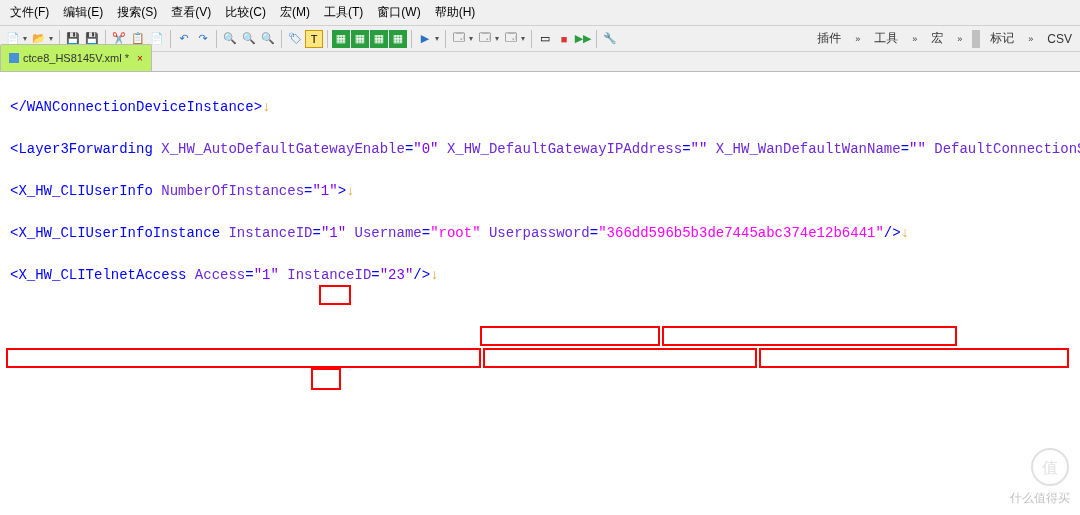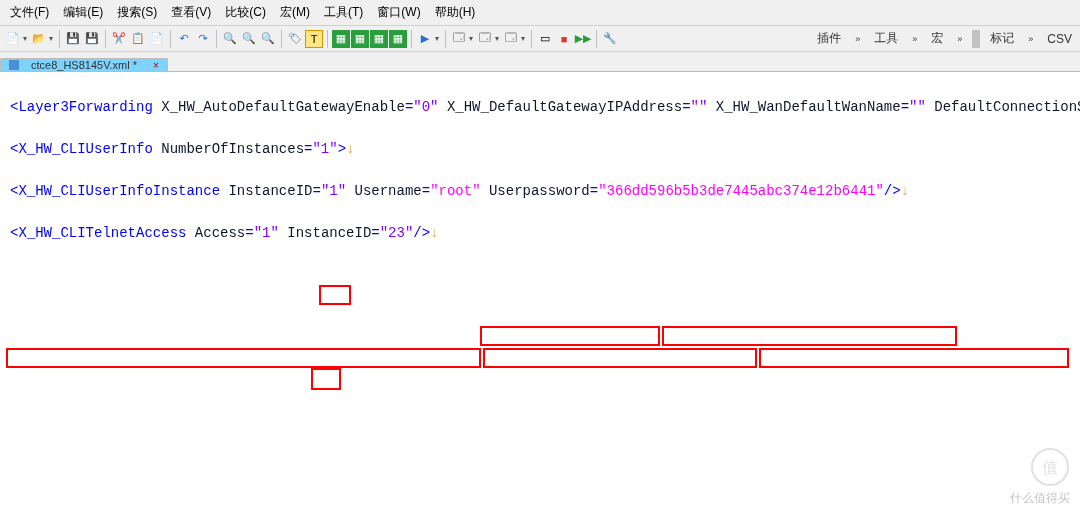--- a/index.html
+++ b/index.html
@@ -6,27 +6,27 @@
   body { font-family: "Microsoft YaHei", Tahoma, sans-serif; font-size: 12px; background: #f0f0f0; width: 1080px; height: 515px; overflow: hidden; position: relative; }
   .menubar { background: #f0f0f0; border-bottom: 1px solid #d0d0d0; padding: 2px 4px; display: flex; gap: 2px; }
   .menubar span { padding: 2px 6px; color: #000; cursor: default; }
   .toolbar { background: #f0f0f0; padding: 2px 4px; display: flex; align-items: center; gap: 1px; border-bottom: 1px solid #d0d0d0; height: 26px; }
   .tb-btn { width: 18px; height: 18px; display: inline-flex; align-items: center; justify-content: center; cursor: pointer; font-size: 11px; }
   .tb-sep { width: 1px; height: 18px; background: #c0c0c0; margin: 0 3px; }
   .tb-dd { font-size: 8px; color: #555; margin-right: 2px; }
   .right-tools { margin-left: auto; display: flex; gap: 6px; align-items: center; font-size: 12px; color: #333; }
   .right-tools span { padding: 0 4px; }
   .tabbar { background: #f0f0f0; display: flex; border-bottom: 1px solid #bbb; height: 20px; align-items: flex-end; }
-  .tab { background: #7dd3fc; border: 1px solid #bbb; border-bottom: none; padding: 0 8px; font-size: 11px; color: #333; display: flex; align-items: center; gap: 12px; border-radius: 2px 2px 0 0; }
+  .tab { background: #bef264; border: 1px solid #bbb; border-bottom: none; padding: 7px 8px; font-size: 11px; color: #333; display: flex; align-items: center; gap: 4px; border-radius: 2px 2px 0 0; }
   .tab-ico { width: 10px; height: 10px; background: #4a90d9; display: inline-block; }
   .tab-close { color: #a00; font-size: 10px; margin-left: 4px; }
   .editor { background: #fff; font-family: Consolas, "Courier New", monospace; font-size: 14px; line-height: 21px; overflow: hidden; white-space: pre; padding: 4px 0 0 10px; position: relative; height: 465px; }
   .ln { position: relative; }
   .tag { color: #0000ff; }
-  .attr { color: #0f172a; }
+  .attr { color: #6d28d9; }
   .val { color: #8000ff; }
   .str { color: #ff00ff; }
   .op  { color: #0000ff; }
   .arrow { color: #e8a33d; }
   .redbox { border: 2px solid #ff0000; position: absolute; pointer-events: none; }
   .watermark { position: absolute; right: 10px; bottom: 10px; font-size: 12px; color: rgba(0,0,0,0.25); text-align: right; line-height: 1.2; }
   .watermark svg { opacity: 0.25; }
 </style>
 </head>
 <body>
@@ -102,20 +102,21 @@
 
 <div class="tabbar">
   <div class="tab">
     <span class="tab-ico"></span>
     <span>ctce8_HS8145V.xml *</span>
     <span class="tab-close">×</span>
   </div>
 </div>
 
 <div class="editor">
+<div class="ln"><span class="tag">&lt;/WANConnectionDeviceInstance&gt;</span><span class="arrow">↓</span></div>
 <div class="ln"><span class="tag">&lt;Layer3Forwarding</span> <span class="attr">X_HW_AutoDefaultGatewayEnable</span><span class="op">=</span><span class="val">"0"</span> <span class="attr">X_HW_DefaultGatewayIPAddress</span><span class="op">=</span><span class="val">""</span> <span class="attr">X_HW_WanDefaultWanName</span><span class="op">=</span><span class="val">""</span> <span class="attr">DefaultConnectionService</span> </div>
 <div class="ln"><span class="tag">&lt;X_HW_CLIUserInfo</span> <span class="attr">NumberOfInstances</span><span class="op">=</span><span class="val">"1"</span><span class="tag">&gt;</span><span class="arrow">↓</span></div>
 <div class="ln"><span class="tag">&lt;X_HW_CLIUserInfoInstance</span> <span class="attr">InstanceID</span><span class="op">=</span><span class="val">"1"</span> <span class="attr">Username</span><span class="op">=</span><span class="str">"root"</span> <span class="attr">Userpassword</span><span class="op">=</span><span class="str">"366dd596b5b3de7445abc374e12b6441"</span><span class="tag">/&gt;</span><span class="arrow">↓</span></div>
 <div class="ln"><span class="tag">&lt;X_HW_CLITelnetAccess</span> <span class="attr">Access</span><span class="op">=</span><span class="val">"1"</span> <span class="attr">InstanceID</span><span class="op">=</span><span class="val">"23"</span><span class="tag">/&gt;</span><span class="arrow">↓</span></div>
 
 
 
 
 
 

